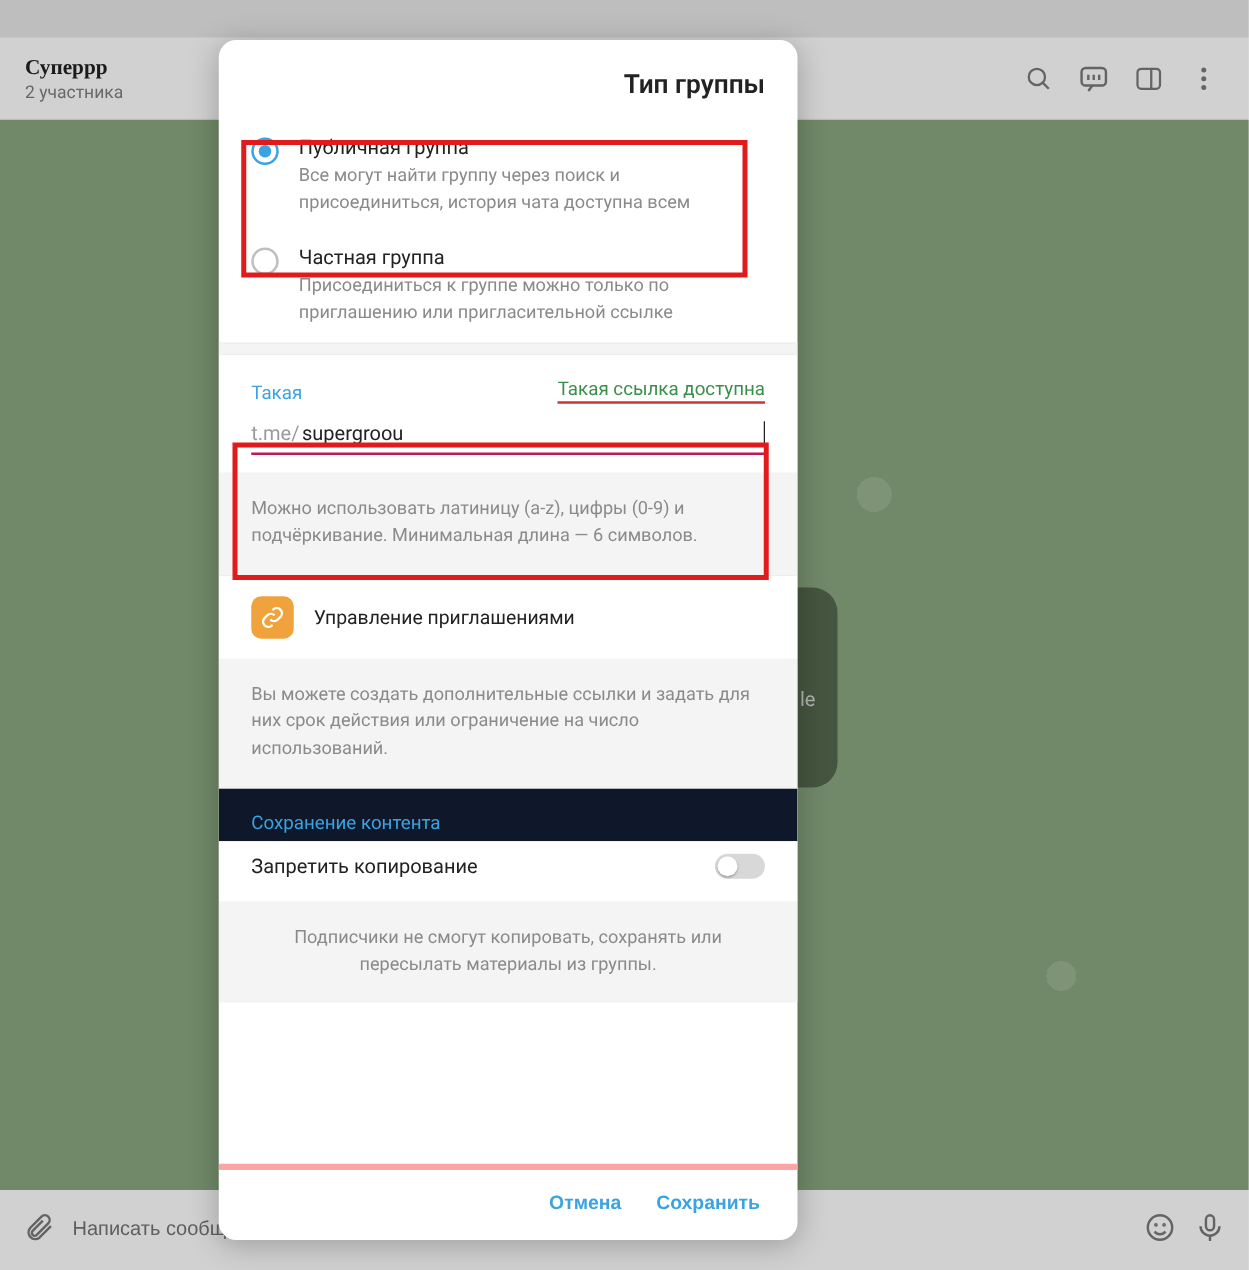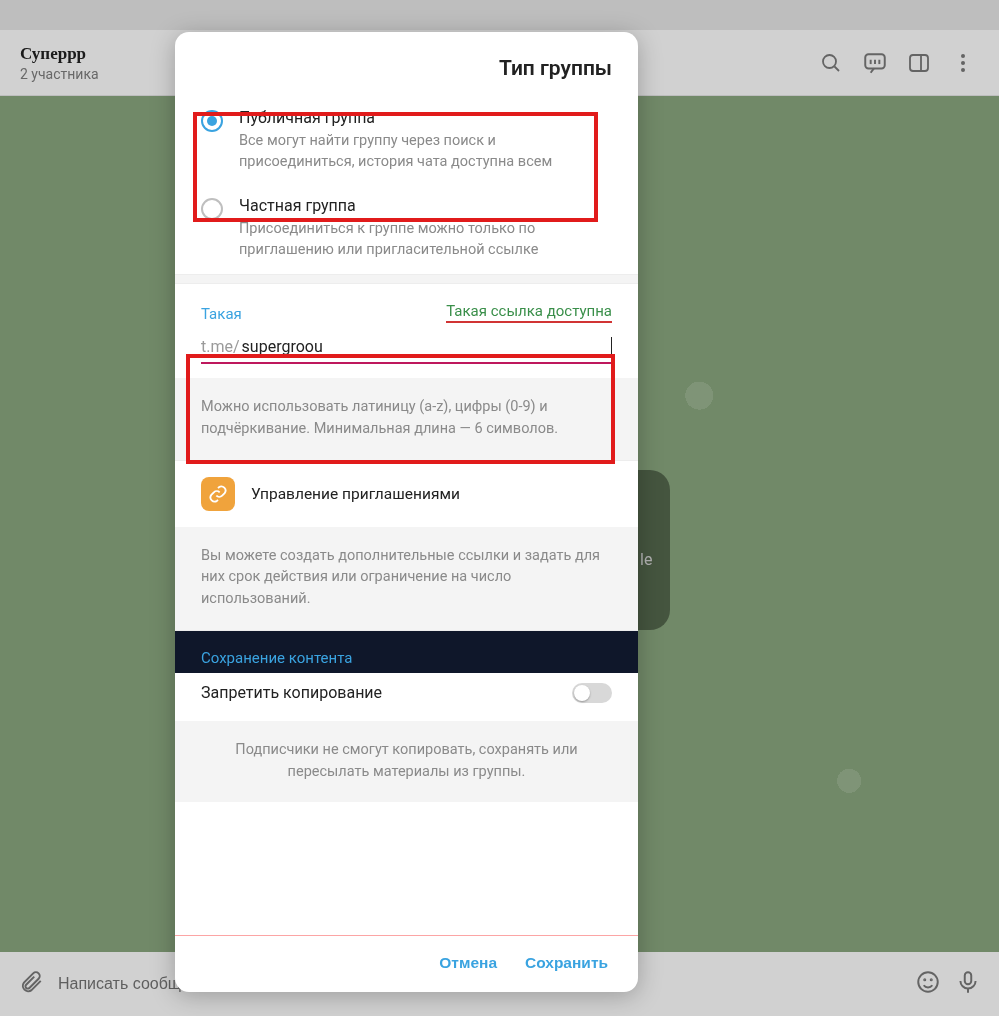--- a/index.html
+++ b/index.html
@@ -141,21 +141,21 @@
   }
   .toggle::after {
     content:""; position:absolute; left:2px; top:2px; width:16px; height:16px;
     background:#fff; border-radius:50%; box-shadow:0 1px 2px rgba(0,0,0,0.3);
   }
 
   .bottom-bar {
     margin-top:auto;
     display:flex; justify-content:flex-end; gap:28px;
     padding:18px 30px 20px;
-    border-top:1px solid #fca5a5;
+    border-top:5px solid #fca5a5;
   }
   .btn-flat {
     background:none; border:none; color:#3aa3e0; font-size:15.5px; font-weight:600;
     cursor:pointer;
   }
 
   
   .hl {
     position:absolute; border:4px solid #e11b1b;
   }

